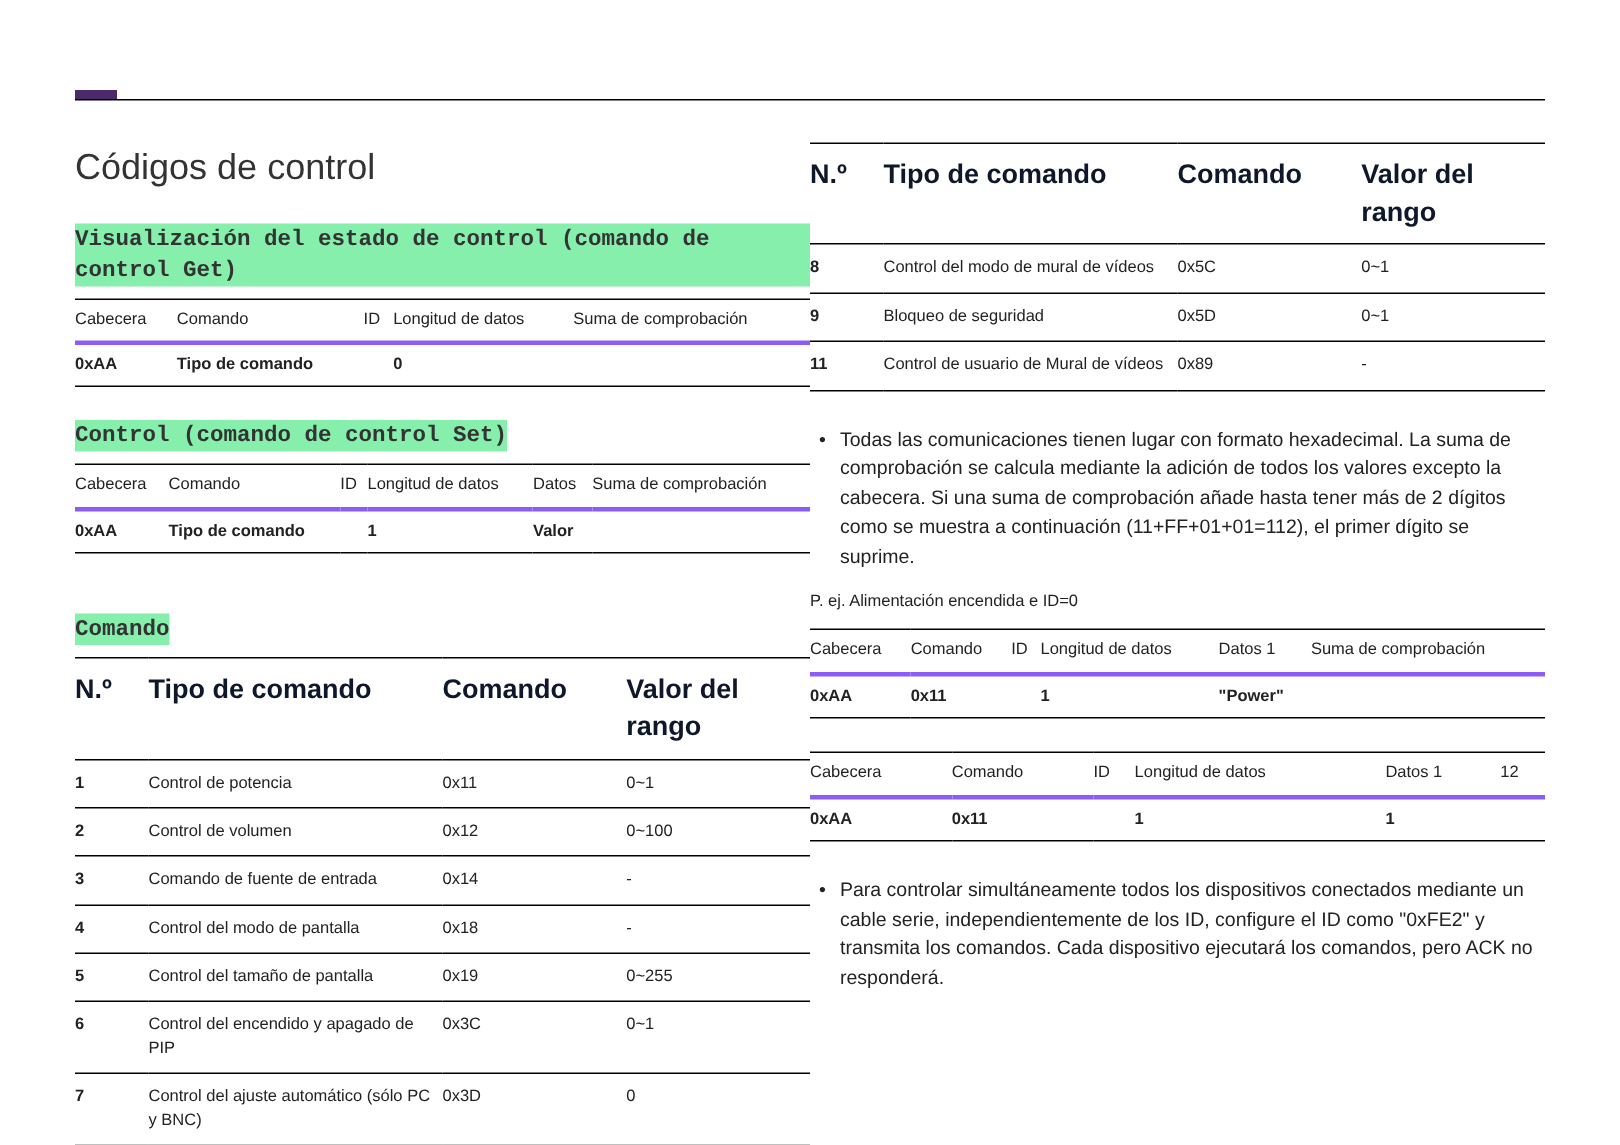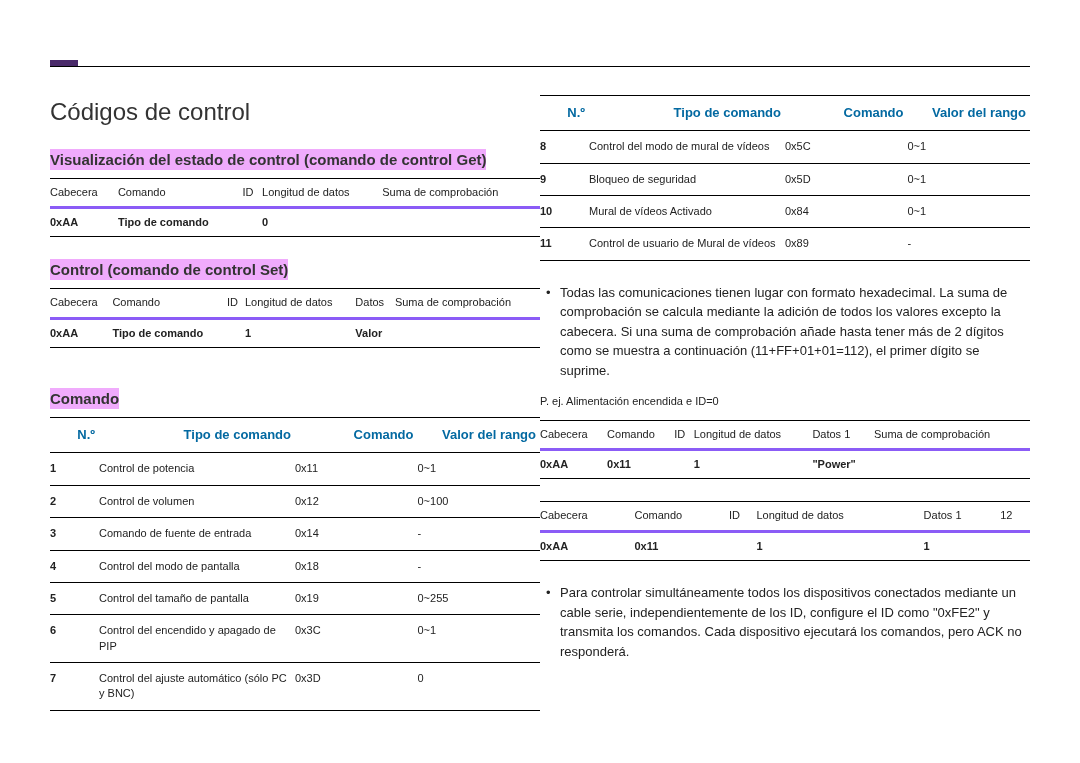--- a/index.html
+++ b/index.html
@@ -41,21 +41,22 @@
     margin-bottom: 20px;
   }
   h2 {
     font-size: 15px;
     font-weight: 700;
     color: #333;
     margin-bottom: 8px;
     display: inline-block;
   }
   .highlight {
-    background: #f0abfc;
+    background: #86efac;
+    font-family: Liberation Mono, monospace;
   }
   table {
     width: 100%;
     border-collapse: collapse;
     font-size: 11px;
     margin-bottom: 22px;
   }
   th, td {
     text-align: left;
     padding: 6px 4px 6px 0;
@@ -65,27 +66,26 @@
   .header-row td, .header-row th {
     border-top: 1px solid #000;
     border-bottom: 3px solid #8b5cf6;
   }
   .data-row td {
     border-bottom: 1px solid #000;
     font-weight: bold;
   }
   .cmd-header th {
     font-weight: bold;
-    font-size: 13px;
+    font-size: 18px;
     border-top: 1px solid #000;
     border-bottom: 1px solid #000;
     padding-top: 8px;
     padding-bottom: 8px;
-    color:#0369a1;
-    text-align:right;
+    color:#0f172a;
   }
   .cmd-row td {
     border-bottom: 1px solid #000;
     padding-top: 8px;
     padding-bottom: 8px;
   }
   .cmd-row td:first-child { font-weight: bold; }
   ul { list-style: none; margin: 10px 0 14px 0; }
   ul li { padding-left: 20px; position: relative; font-size: 13px; line-height: 1.5; }
   ul li::before { content: "•"; position: absolute; left: 6px; }
@@ -221,26 +221,20 @@
             <td>0x5C</td>
             <td>0~1</td>
           </tr>
           <tr class="cmd-row">
             <td>9</td>
             <td>Bloqueo de seguridad</td>
             <td>0x5D</td>
             <td>0~1</td>
           </tr>
           <tr class="cmd-row">
-            <td>10</td>
-            <td>Mural de vídeos Activado</td>
-            <td>0x84</td>
-            <td>0~1</td>
-          </tr>
-          <tr class="cmd-row">
             <td>11</td>
             <td>Control de usuario de Mural de vídeos</td>
             <td>0x89</td>
             <td>-</td>
           </tr>
         </tbody>
     </table>
 
     <ul>
       <li>Todas las comunicaciones tienen lugar con formato hexadecimal. La suma de comprobación se calcula mediante la adición de todos los valores excepto la cabecera. Si una suma de comprobación añade hasta tener más de 2 dígitos como se muestra a continuación (11+FF+01+01=112), el primer dígito se suprime.</li>

